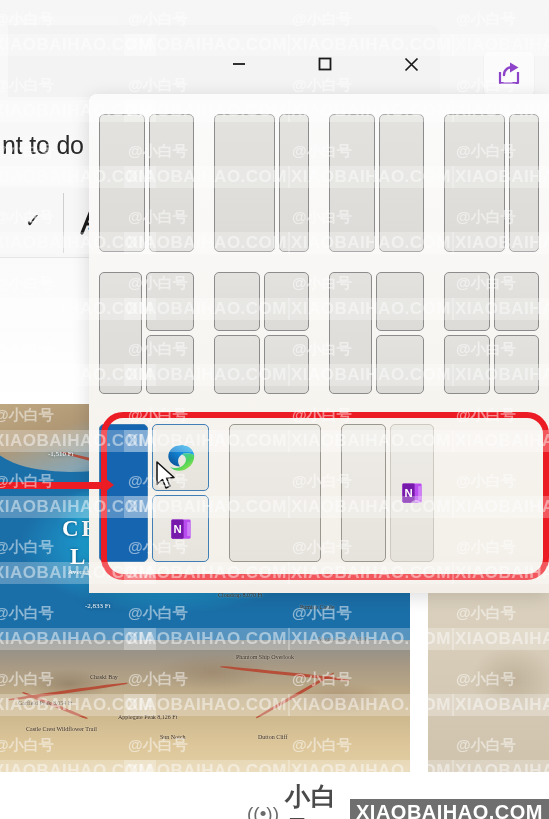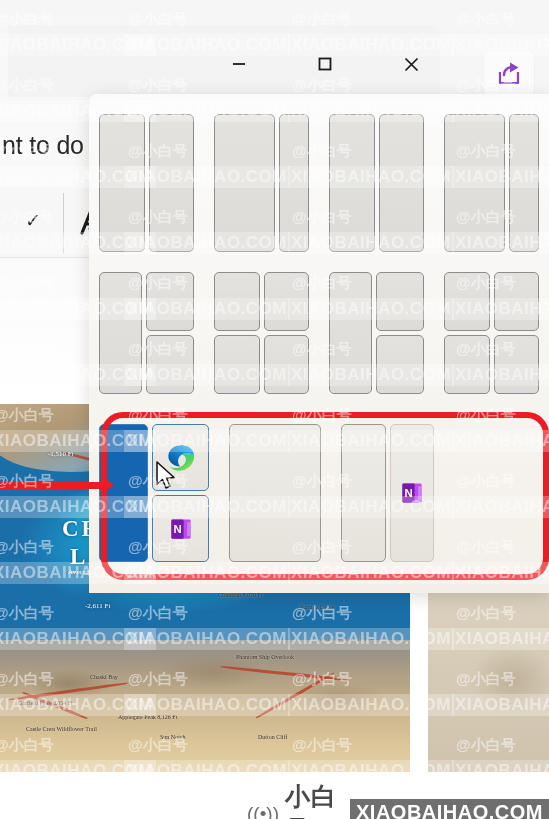--- a/index.html
+++ b/index.html
@@ -375,21 +375,21 @@
       <div class="map-rim-top"></div>
       <div class="map-land-bottom"></div>
 
       <div class="map-trail" style="left:8px; top:286px; width:120px; height:3px; transform:rotate(-8deg);"></div>
       <div class="map-trail" style="left:20px; top:300px; width:70px; height:3px; transform:rotate(22deg);"></div>
       <div class="map-trail" style="left:220px; top:268px; width:130px; height:3px; transform:rotate(6deg);"></div>
       <div class="map-trail" style="left:250px; top:290px; width:90px; height:3px; transform:rotate(-30deg);"></div>
       <div class="map-trail" style="left:60px; top:60px; width:110px; height:3px; transform:rotate(14deg);"></div>
 
       <div class="map-label depth" style="left:48px; top:46px;">-1,510 Ft</div>
-      <div class="map-label depth" style="left:85px; top:198px;">-2,611 Ft</div>
+      <div class="map-label depth" style="left:85px; top:198px;">-2,833 Ft</div>
 
       <div class="map-label title" style="left:62px; top:112px;">CRATER</div>
       <div class="map-label title" style="left:70px; top:140px;">LAKE</div>
       <div class="map-label sub" style="left:68px; top:164px;">Average Surface Elevation 6,173 Ft</div>
 
       <div class="map-label dark" style="left:90px; top:270px;">Chaski Bay</div>
       <div class="map-label dark" style="left:18px; top:296px;">Garfield Peak 8,054 Ft</div>
       <div class="map-label dark" style="left:26px; top:322px;">Castle Crest Wildflower Trail</div>
       <div class="map-label dark" style="left:118px; top:310px;">Applegate Peak 8,126 Ft</div>
       <div class="map-label dark" style="left:236px; top:250px;">Phantom Ship Overlook</div>

